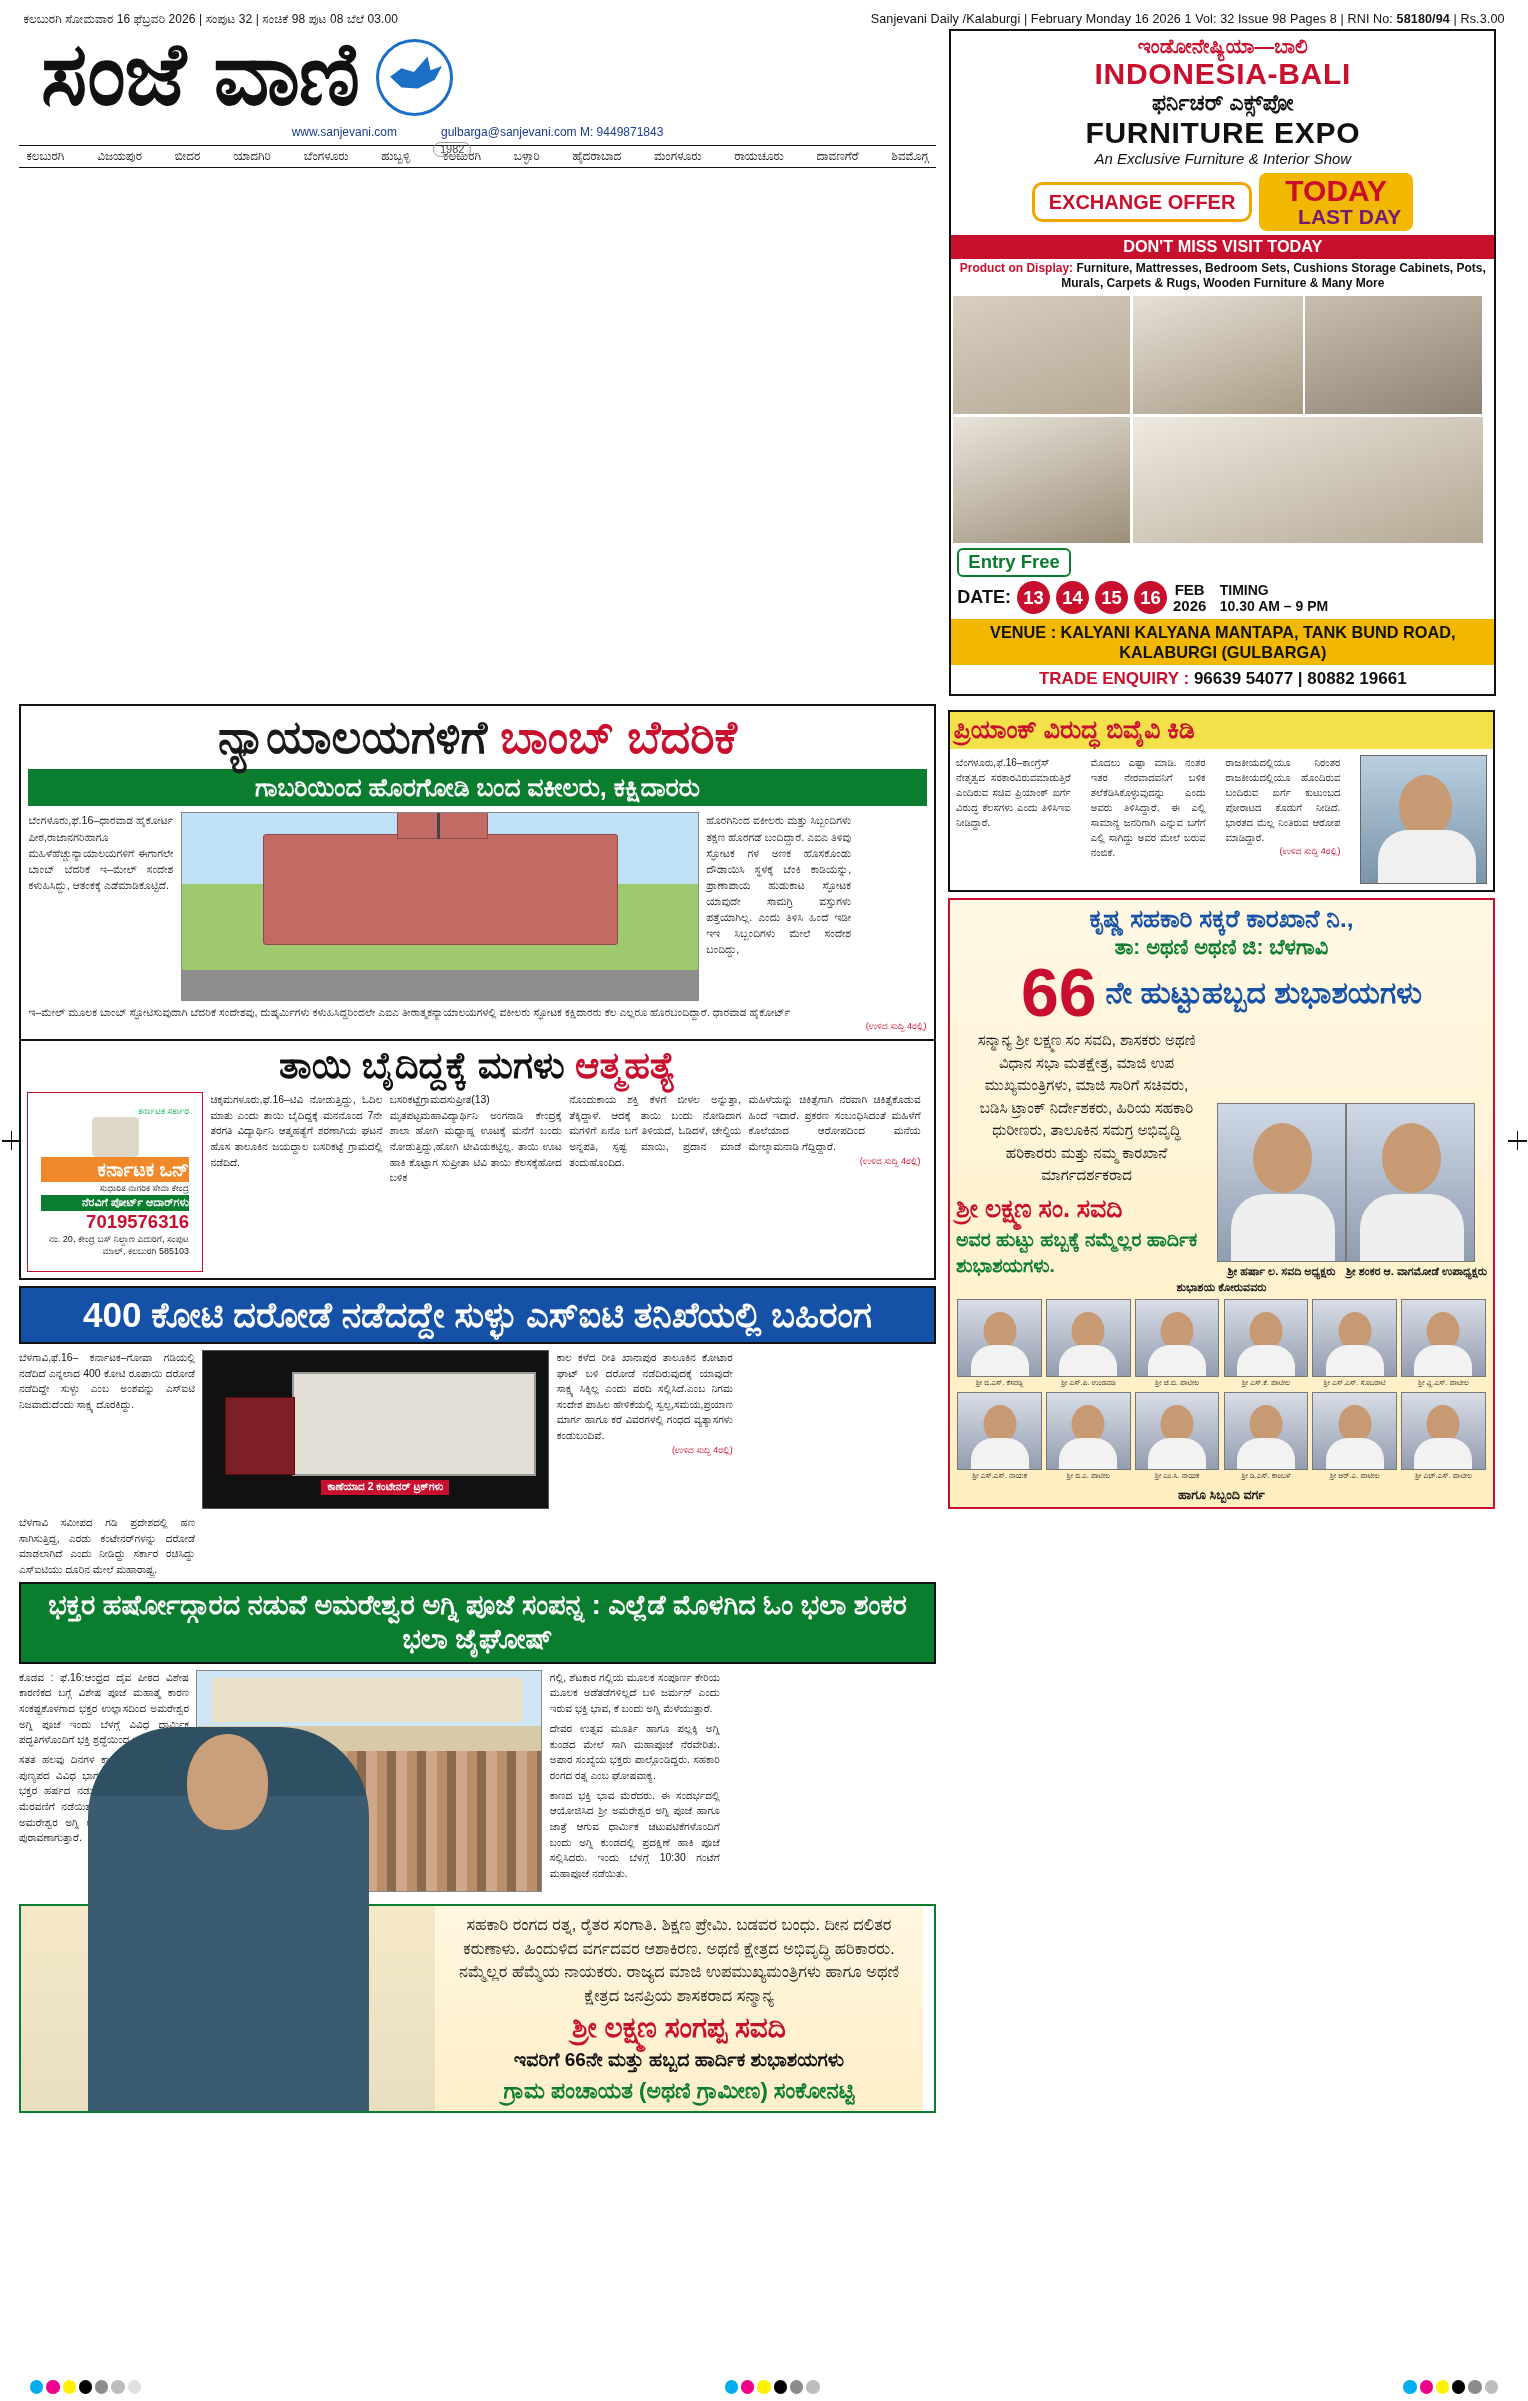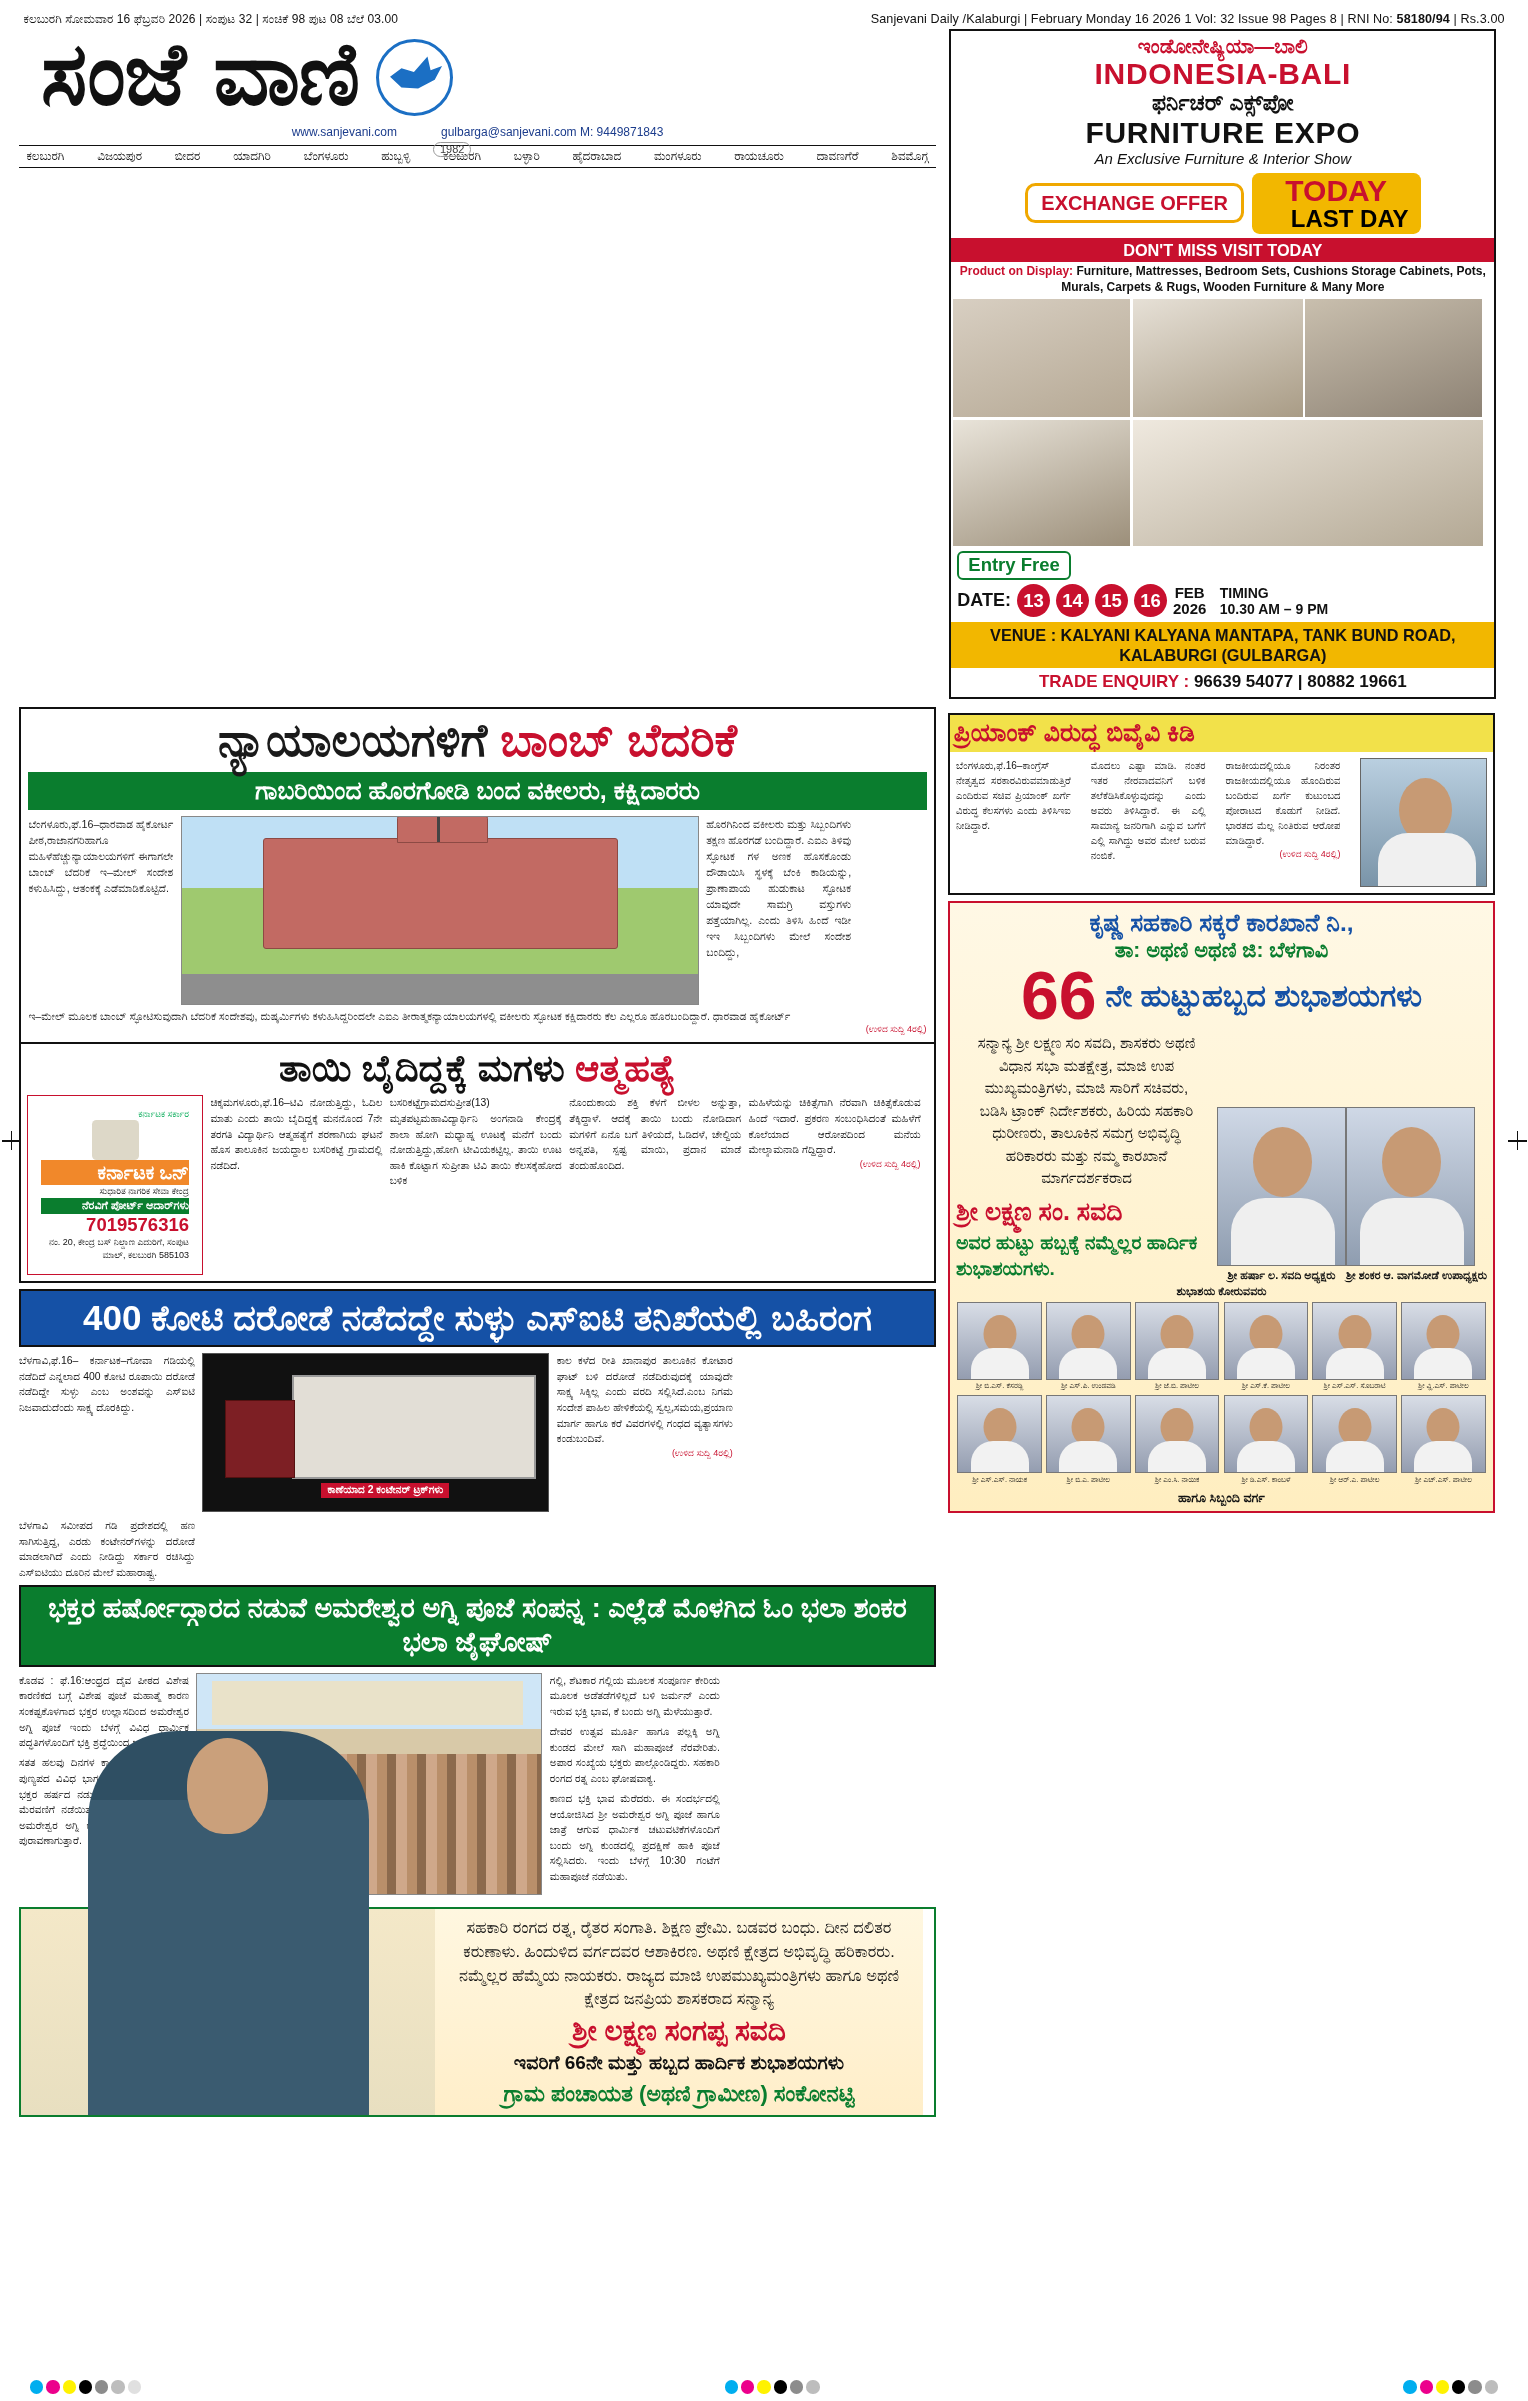--- a/index.html
+++ b/index.html
@@ -57,21 +57,21 @@
   .af-k { color:#c8102e; font-weight:bold; font-size:20px; }
   .af-e { color:#c8102e; font-weight:bold; font-size:30px; letter-spacing:0.7px; line-height:1.05;}
   .af-k2 { color:#111; font-weight:bold; font-size:22px; }
   .af-e2 { color:#111; font-weight:bold; font-size:30px; letter-spacing:0.7px;}
   .af-tag { font-style:italic; font-size:15px; color:#111; }
   .af-row { display:flex; gap:7.4px; align-items:center; justify-content:center; padding:4.4px 6px;}
   .exch { border:3px solid #f0a800; border-radius:10.4px; background:#fff; color:#c8102e;
     font-weight:bold; font-size:20px; text-align:center; padding:6px 13.3px; line-height:1.1;}
   .today { background:#f2b700; border-radius:7.4px; text-align:center; padding:3px 12px;}
   .today .t1 { font-weight:bold; font-size:30px; color:#c8102e; line-height:1;}
-  .today .t2 { font-weight:bold; font-size:24px; color:#000000; line-height:1.05;margin-left:27px;}
+  .today .t2 { font-weight:bold; font-size:21px; color:#701a75; line-height:1.05;margin-left:27px;}
   .af-miss { background:#c8102e; color:#fff; text-align:center; font-weight:bold; font-size:16.3px;
      padding:2.2px 0; }
   .af-prod { text-align:center; font-size:12px; font-weight:bold; color:#111; padding:2.2px 4.4px; line-height:1.3;}
   .af-prod .red { color:#c8102e; }
   .af-photos { display:flex; flex-wrap:wrap; gap:2.2px; padding:2.2px; background:#fff;}
   .ph { background:#cfc9be; position:relative; overflow:hidden;}
   .ph.p1 { width:177px; height:118px; background:linear-gradient(160deg,#d8cfc2,#b5a894);}
   .ph.p2 { width:170px; height:118px; background:linear-gradient(160deg,#e6e0d6,#a99c86);}
   .ph.p3 { width:177px; height:118px; background:linear-gradient(160deg,#c9bfae,#8d8274);}
   .ph.p4 { width:177px; height:126px; background:linear-gradient(160deg,#e9e4da,#9c8f7a);}

